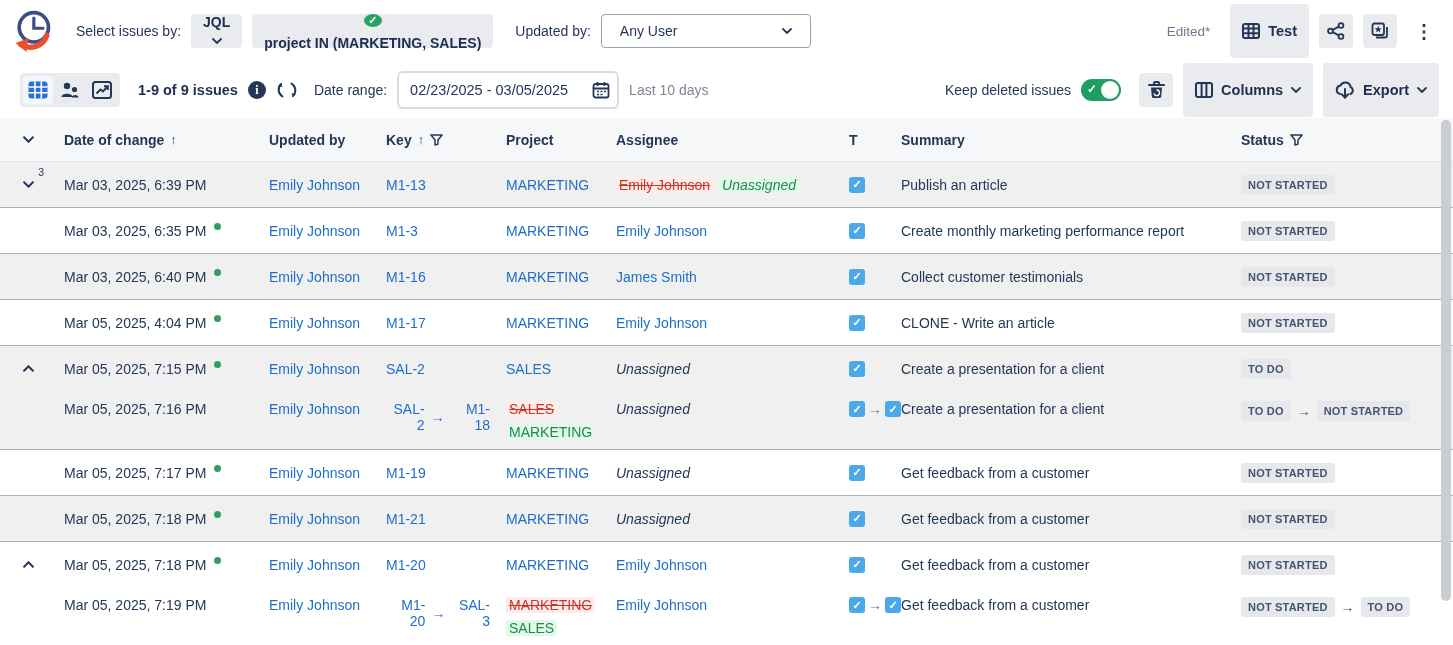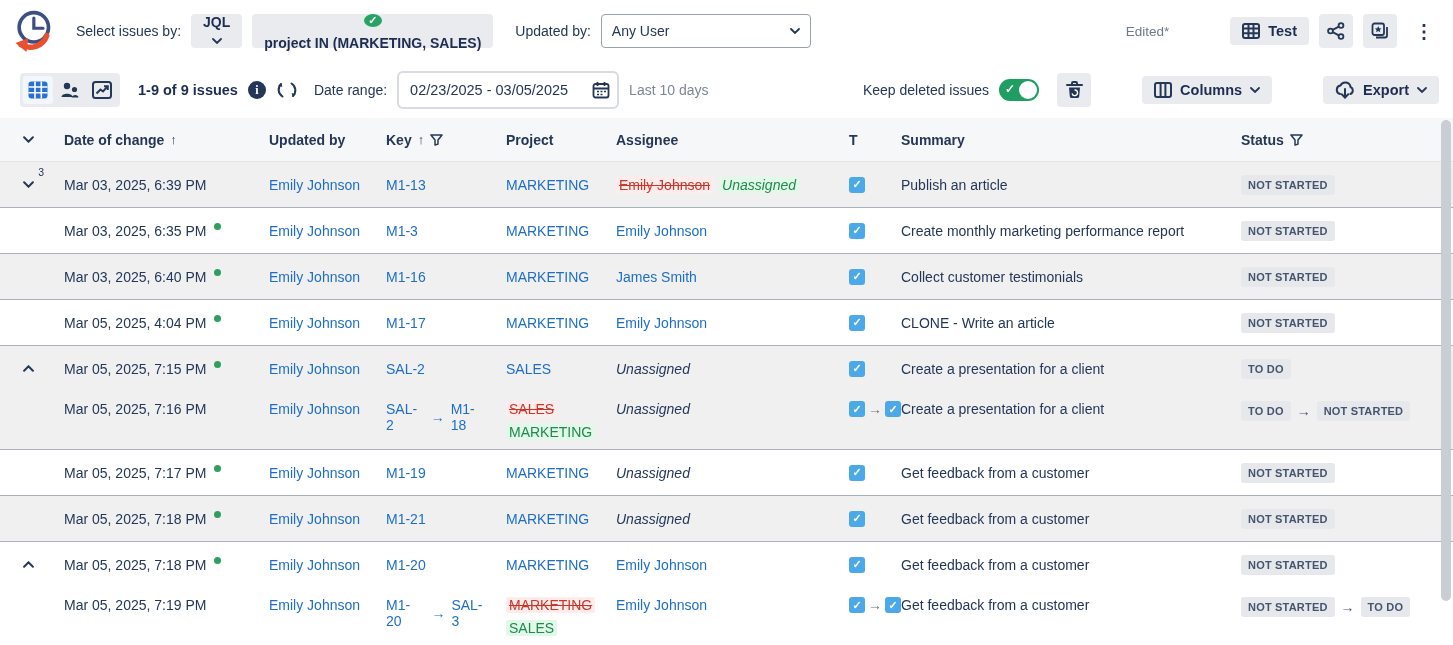--- a/index.html
+++ b/index.html
@@ -10,25 +10,25 @@
   
   .hdr { display:flex; align-items:center; height:62px; padding:0 12px 0 10px; gap:10px; }
   .logo { width:44px; height:46px; flex:0 0 auto; }
   .hdr-label { font-size:14px; color:#243757; margin-left:12px; }
   .chip { display:flex; align-items:center; gap:8px; background:#e9ebee; border-radius:4px;
     height:34px; padding:0 12px; font-size:14px; font-weight:700; color:#1d2d50; cursor:pointer;flex-direction:column; }
   .chev { width:10px; height:6px; }
   .okcirc { width:18px; height:18px; border-radius:50%; background:#27a463; color:#fff;
     display:flex; align-items:center; justify-content:center; font-size:11px; font-weight:700; }
   .select-box { display:flex; align-items:center; justify-content:space-between; width:210px; height:34px;
-    border:1.5px solid #98a1b0; border-radius:4px; padding:0 10px; font-size:14px; color:#24365a; background:#fff; cursor:pointer; }
+    border:1.5px solid #98a1b0; border-radius:4px; padding:0 18px; font-size:14px; color:#24365a; background:#fff; cursor:pointer; }
   .hdr-right { margin-left:auto; display:flex; align-items:center; gap:10px; }
   .edited { color:#6f7a8c; font-size:13.5px; margin-right:10px; }
-  .btn { display:flex; align-items:center; gap:8px; background:#e9ebee; border-radius:4px; height:28px;
-    padding:0 12px; font-size:14.5px; font-weight:700; color:#1d2d50; cursor:pointer; border:none;margin-left:41px; }
+  .btn { display:flex; align-items:center; gap:8px; background:#e9ebee; border-radius:4px; height:54px;
+    padding:0 12px; font-size:14.5px; font-weight:700; color:#1d2d50; cursor:pointer; border:none; }
   .iconbtn { width:34px; height:34px; display:flex; align-items:center; justify-content:center;
     background:#e9ebee; border-radius:4px; cursor:pointer; }
   .iconbtn.plain { background:transparent; }
   .kebab { font-size:19px; font-weight:700; color:#243757; letter-spacing:0; }
 
   
   .tbar { display:flex; align-items:center; height:56px; padding:0 14px 0 20px; gap:10px; }
   .views { display:flex; align-items:center; background:#e9ebee; border-radius:4px; padding:3px; gap:2px; }
   .viewcell { width:30px; height:28px; display:flex; align-items:center; justify-content:center; border-radius:3px; cursor:pointer; }
   .viewcell.sel { background:#f2f6fd; }
@@ -42,21 +42,21 @@
   .datewrap svg { position:absolute; right:9px; pointer-events:none; }
   .muted { color:#7d8694; font-size:14px; white-space:nowrap; }
   .tbar-right { margin-left:auto; display:flex; align-items:center; gap:10px; }
   .toggle { width:40px; height:22px; border-radius:11px; background:#1f9d63; position:relative; cursor:pointer; flex:0 0 auto; }
   .toggle .knob { position:absolute; right:2px; top:2px; width:18px; height:18px; border-radius:50%; background:#fff; }
   .toggle .tick { position:absolute; left:6px; top:3px; color:#fff; font-size:12px; font-weight:700; }
 
   
   .table { position:relative; }
   .row { display:grid; grid-template-columns:56px 205px 117px 120px 110px 233px 52px 340px 1fr;
-    align-items:center; min-height:45px; }
+    align-items:center; min-height:45px;text-align:right; }
   .row.tall { min-height:58px; align-items:start; padding-top:10px; }
   .thead { background:#f6f7f8; border-bottom:1px solid #e3e5e8; min-height:44px; }
   .th { font-size:12.5px; font-weight:700; color:#1d2d50; display:flex; align-items:center; gap:6px; }
   .cell { padding:0 8px; font-size:14px; color:#243757; display:flex; align-items:center; gap:6px; }
   .c-exp { justify-content:center; }
   .group { border-bottom:1px solid #aab1ba; }
   .group.grey { background:#f0f0f1; }
   a.lnk { color:#1e6ec8; text-decoration:none; cursor:pointer; }
   .dot { width:7px; height:7px; border-radius:50%; background:#2f9e5f; margin:-8px 0 0 2px; flex:0 0 auto; }
   .expwrap { position:relative; cursor:pointer; width:20px; height:20px; display:flex; align-items:center; justify-content:center; }

